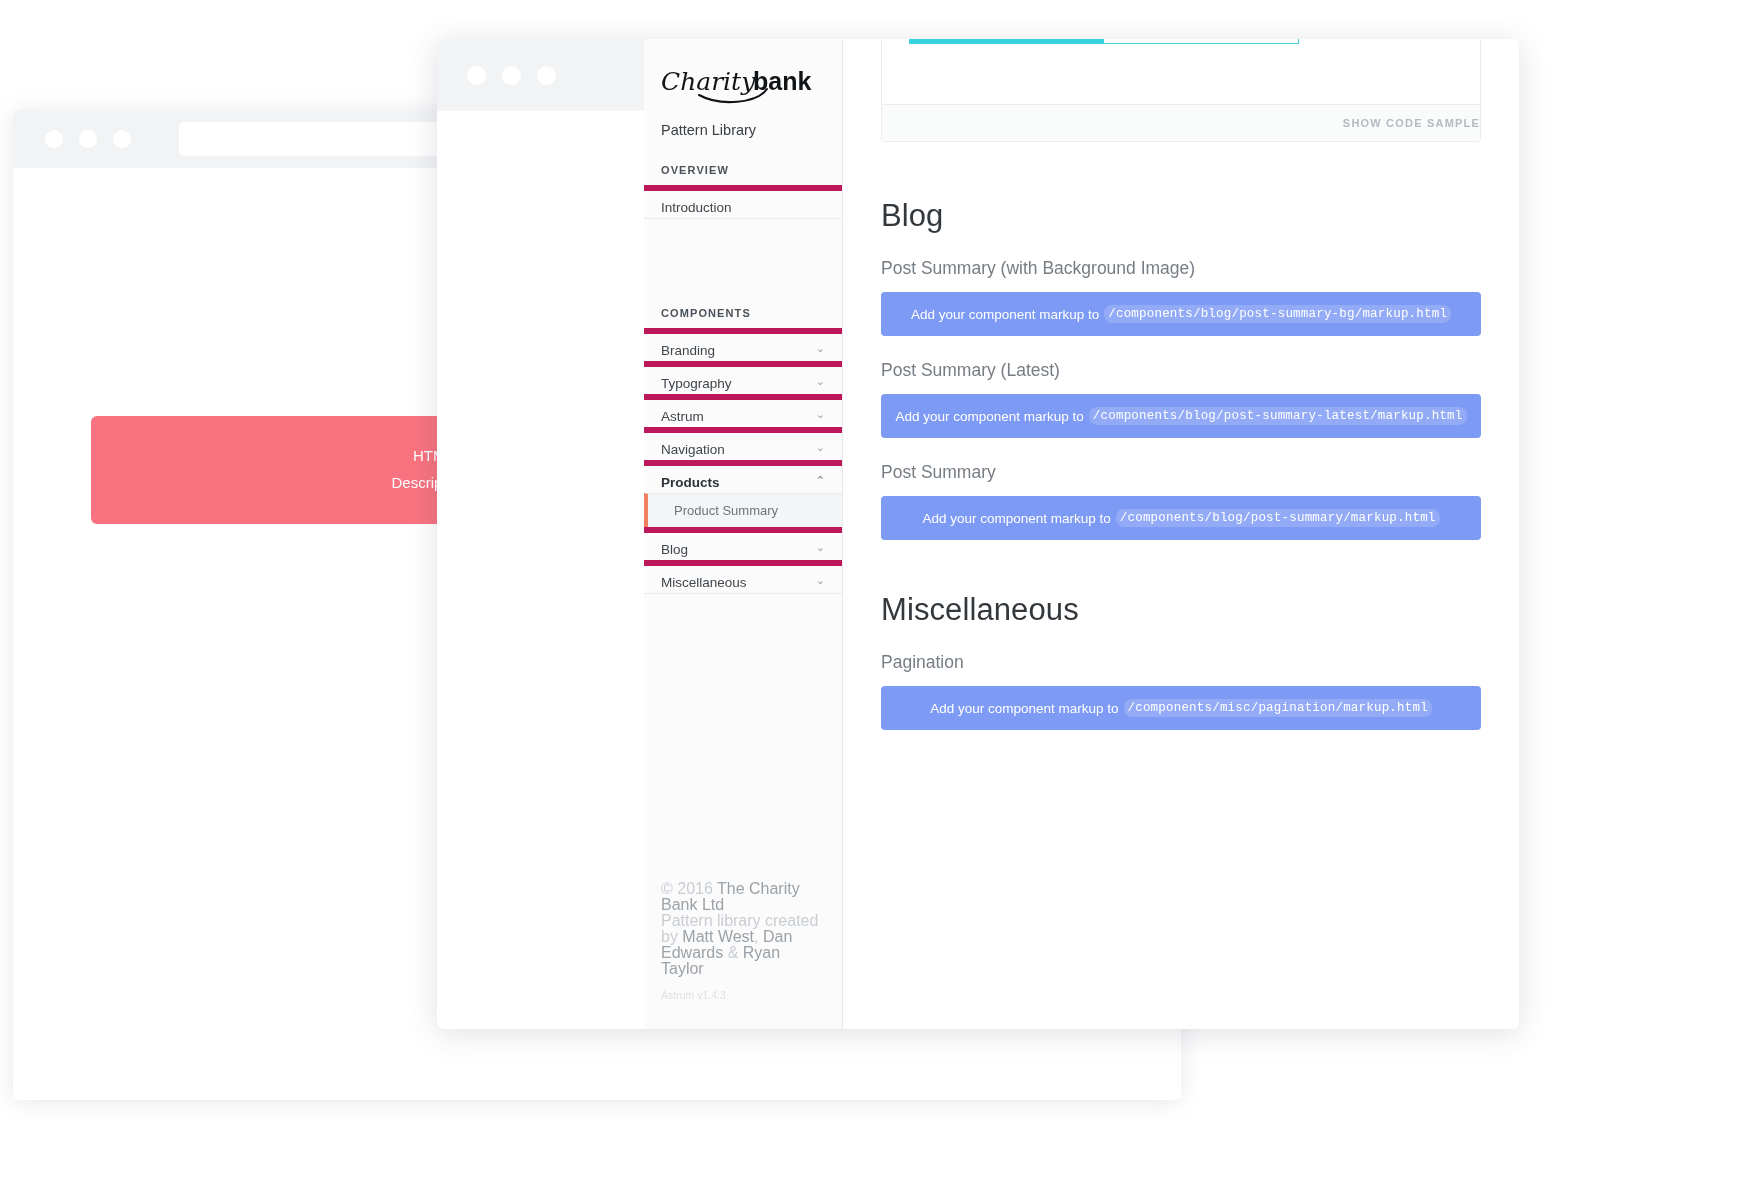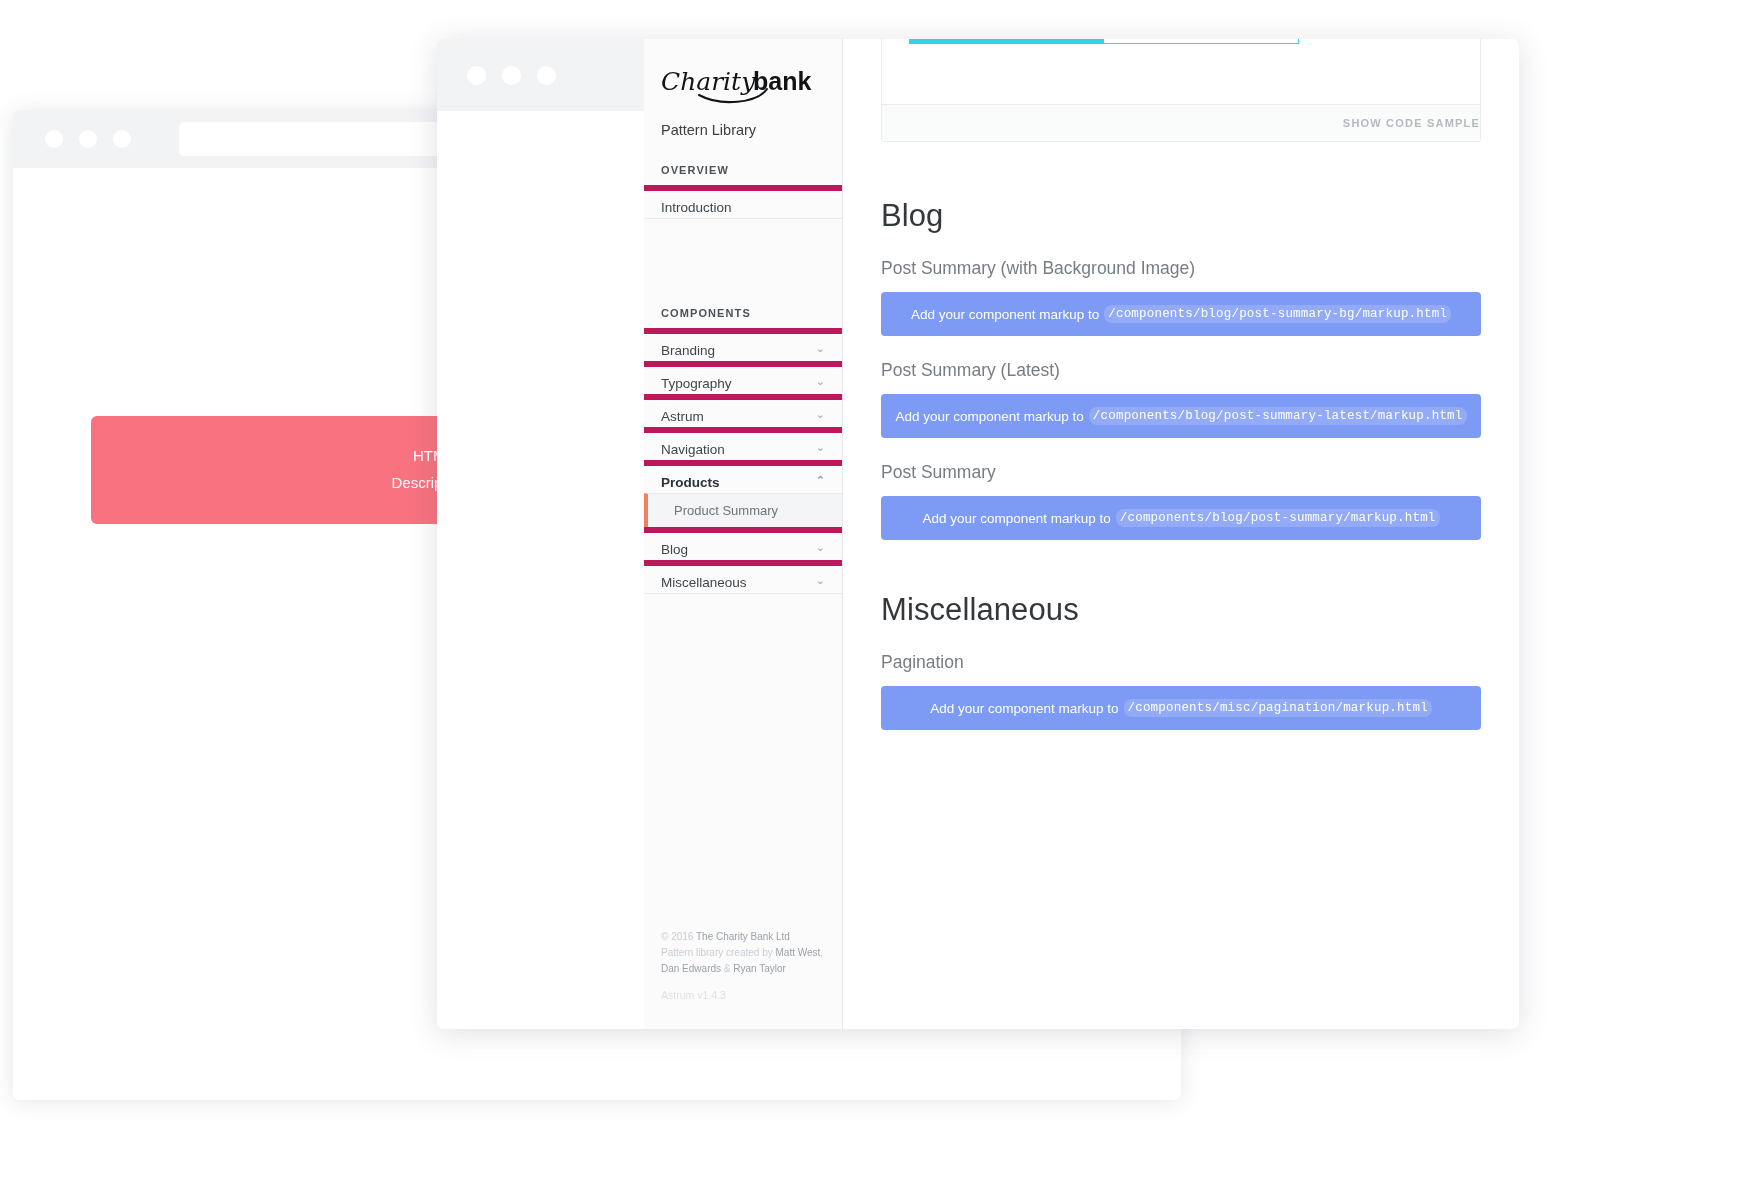--- a/index.html
+++ b/index.html
@@ -141,21 +141,21 @@
     background: #f3f5f6;
     border-left: 4px solid #f08060;
     min-height: 28px;
     display: flex; align-items: flex-start;
   }
   .side-foot {
     margin-top: auto;
     padding: 0 17px 28px 17px;
   }
   .foot-line {
-    font-size: 10px;
+    font-size: 16px;
     line-height: 16px;
     color: #c9ced3;
   }
   .foot-line b { color: #9ba2a8; font-weight: 400; }
   .foot-astrum {
     margin-top: 12px;
     font-size: 10.5px;
     color: #dde1e4;
   }
 

